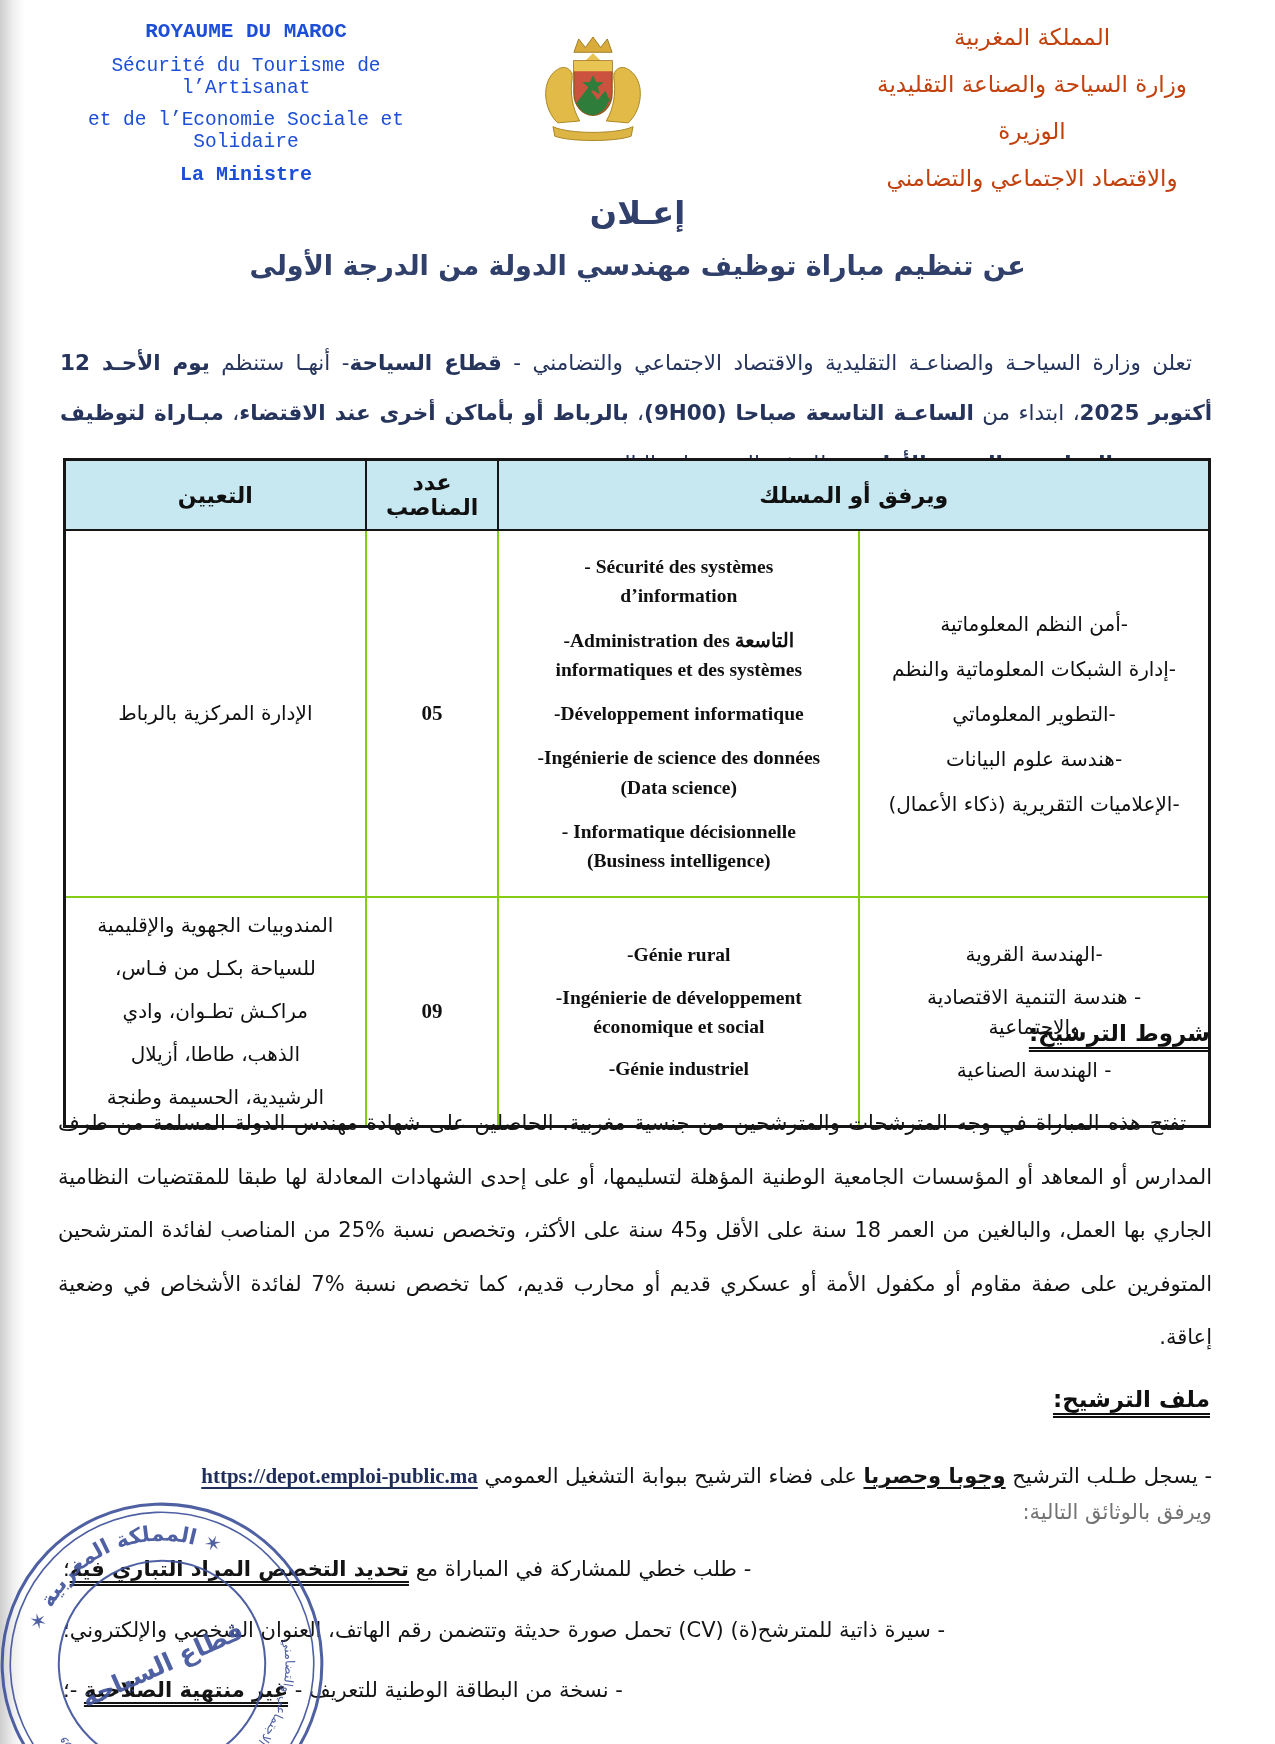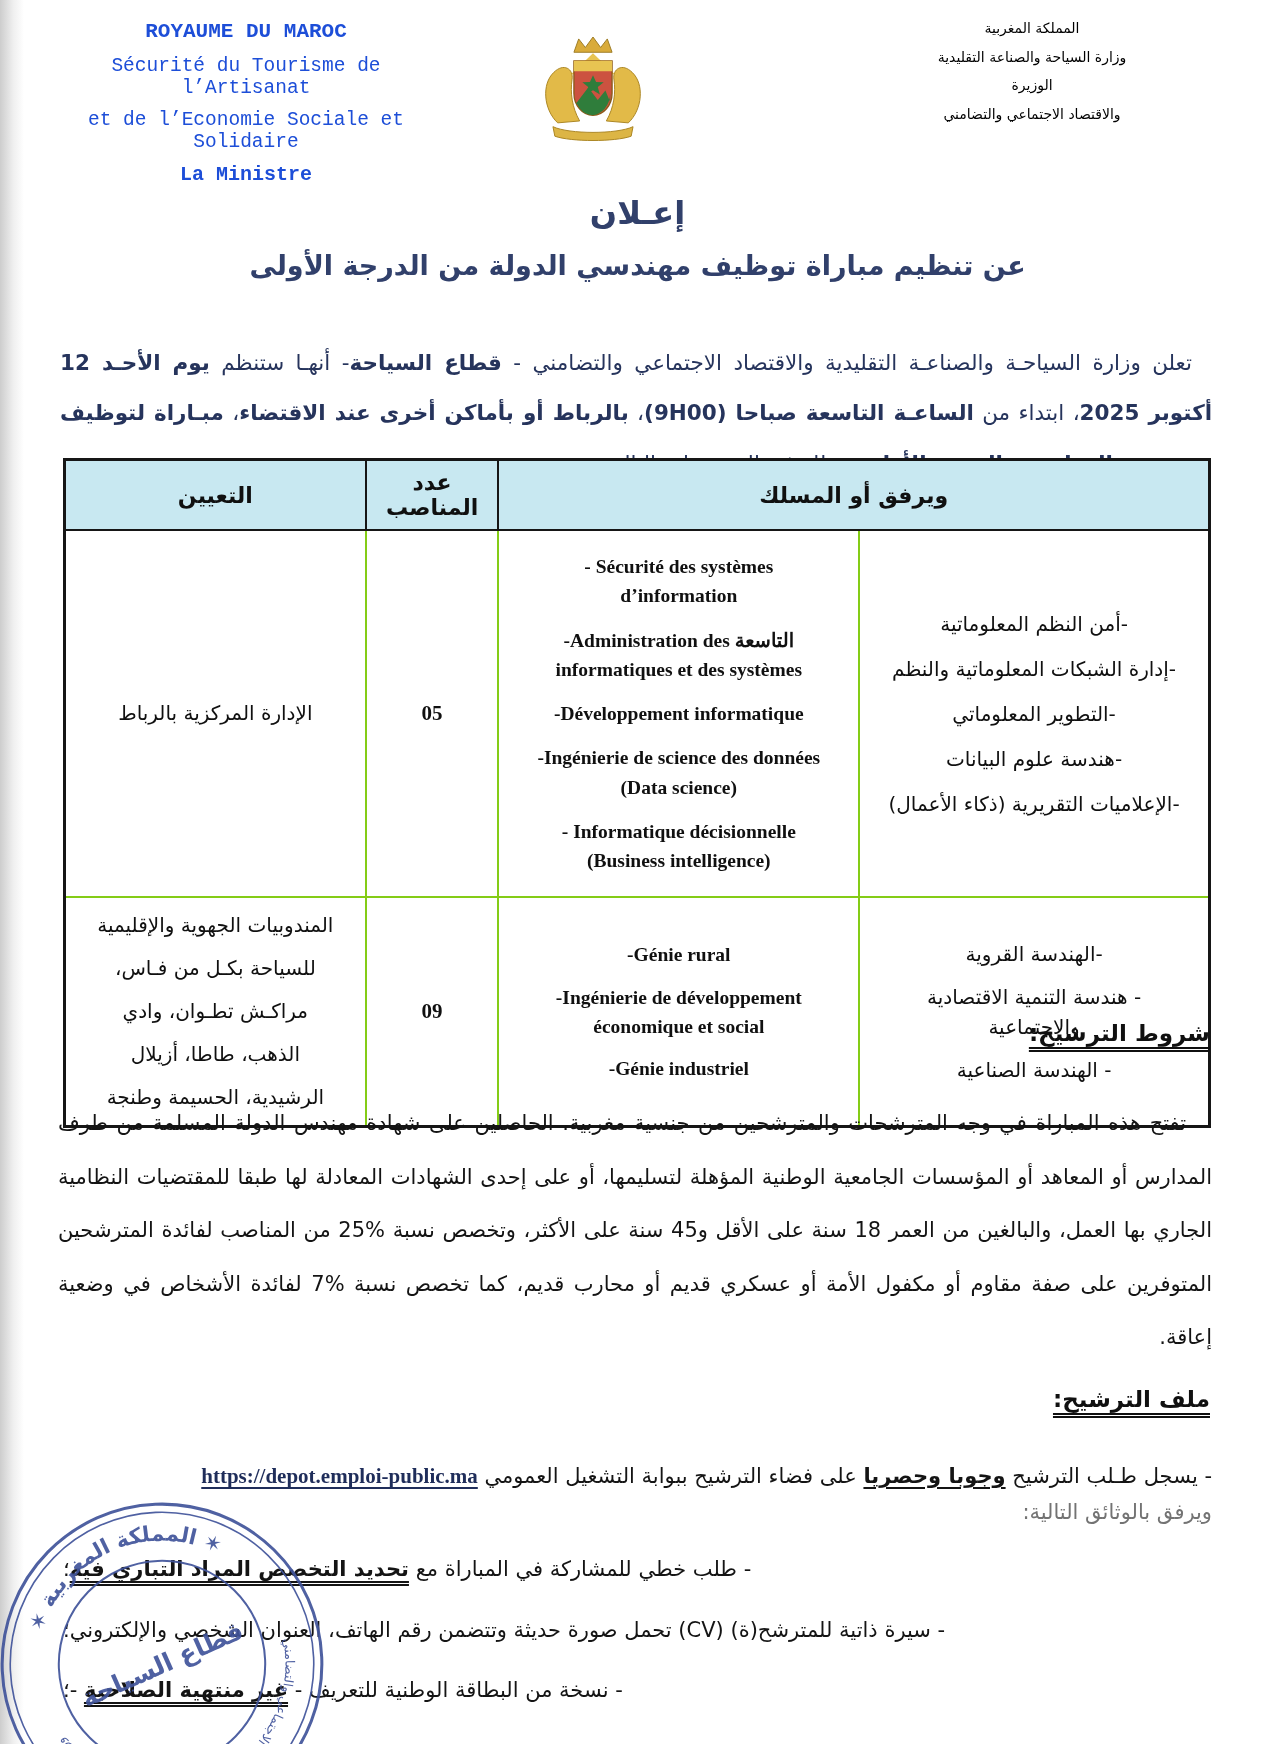--- a/index.html
+++ b/index.html
@@ -21,21 +21,21 @@
   .header-fr{
     position:absolute;left:18px;top:6px;width:330px;text-align:center;
     font-family:Liberation Mono, monospace;color:#1d4ed8;
   }
   .header-fr .l1{font-size:21px;font-weight:bold;margin-bottom:12px;}
   .header-fr .l2,.header-fr .l3{font-size:19.5px;margin-bottom:10px;}
   .header-fr .l4{font-size:20px;font-weight:bold;margin-top:6px;}
   .emblem-wrap{position:absolute;left:467px;top:18px;width:126px;text-align:center;}
   .header-ar{
     position:absolute;right:10px;top:0;width:340px;text-align:center;
-    direction:rtl;font-size:14px;color:#000000;line-height:2.05;
+    direction:rtl;font-size:23px;color:#c2410c;line-height:2.05;
   }
   
   .doc-title{
     position:absolute;top:194px;left:0;right:0;text-align:center;
     font-size:32px;font-weight:bold;color:#31406b;letter-spacing:1px;
   }
   .doc-subtitle{
     position:absolute;top:250px;left:0;right:0;text-align:center;
     font-size:27px;font-weight:bold;color:#31406b;
   }

